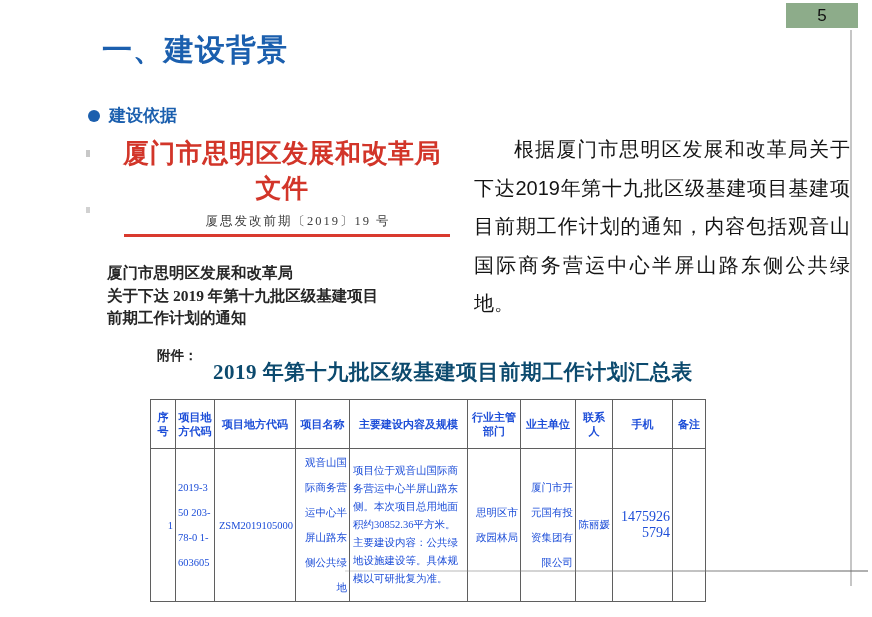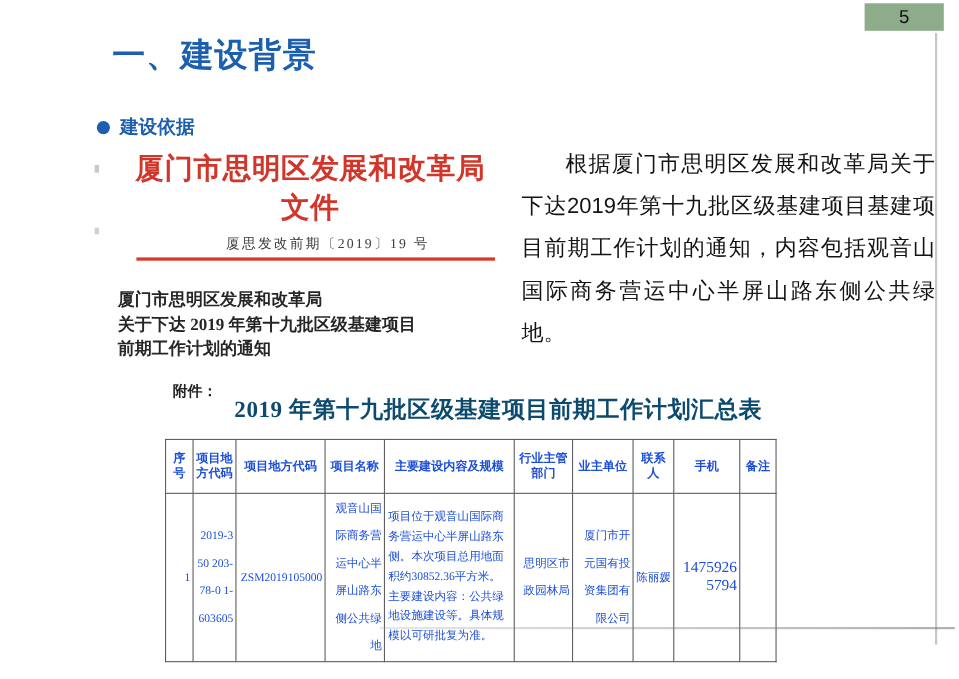--- a/index.html
+++ b/index.html
@@ -70,21 +70,21 @@
     border:1px solid #5f5f5f; padding:1px 2px; overflow:hidden;
   }
   .doc-table th {
     height:46px; font-size:11px; font-weight:bold; text-align:center;
     line-height:14px;
   }
   .doc-table td {
     height:130px; font-size:10.5px; text-align:right; vertical-align:middle;
     word-break:break-all;
   }
-  td.cell-code { text-align:right; line-height:25px; padding-left:2px; }
+  td.cell-code { text-align:left; line-height:25px; padding-left:2px; }
   td.cell-name { line-height:25px; }
   td.cell-content { text-align:left; line-height:18px; padding:8px 3px;margin-left:36px; }
   td.cell-dept, td.cell-owner { line-height:25px; }
   td.cell-phone { font-size:14px; }
   
   .scan-artifact-1 { position:absolute; left:86px; top:150px; width:4px; height:7px; background:#9a9a9a; opacity:0.55; }
   .scan-artifact-2 { position:absolute; left:86px; top:207px; width:4px; height:6px; background:#9a9a9a; opacity:0.45; }
   .scan-bottom-edge {
     position:absolute; left:345px; top:570px; width:523px; height:2px;
     background:linear-gradient(90deg, rgba(140,140,140,0.2), rgba(110,110,110,0.55));

